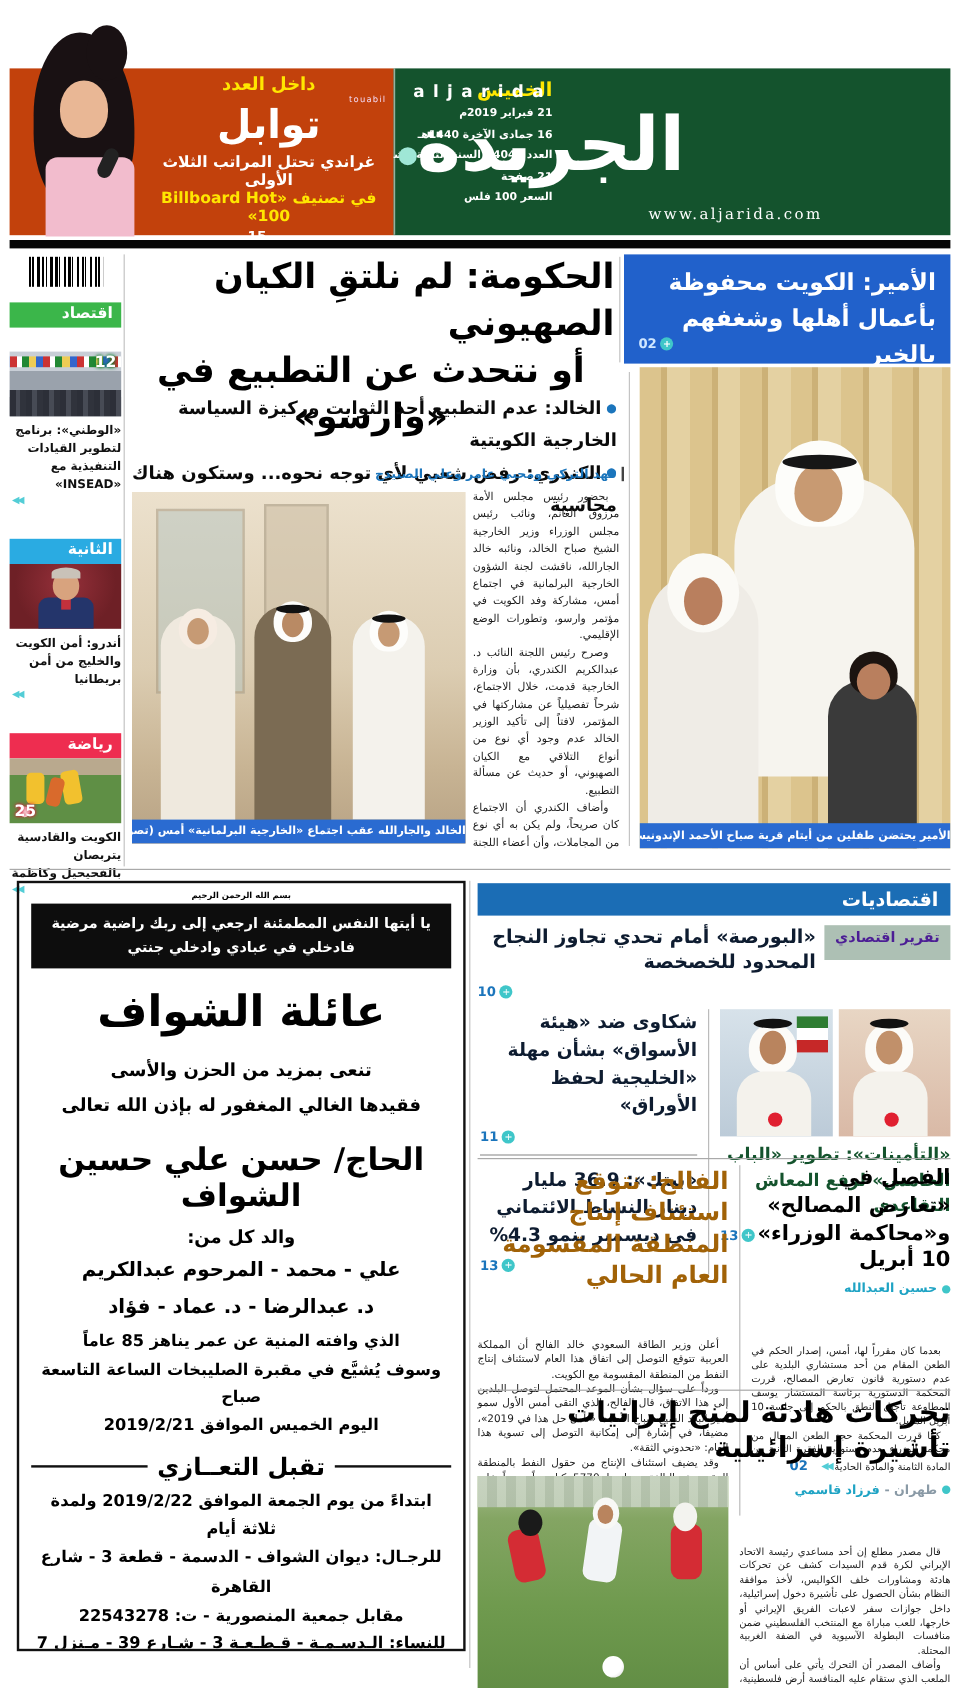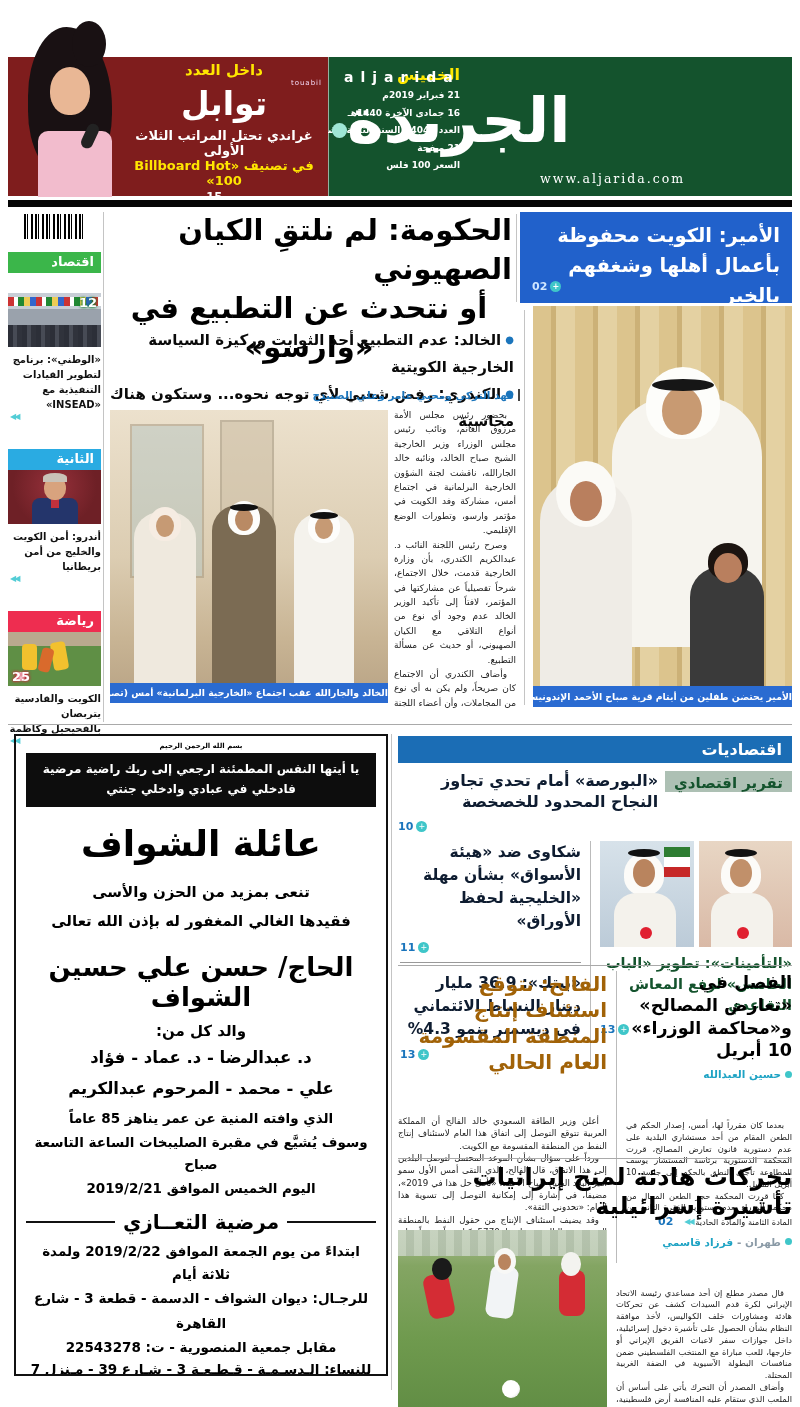--- a/index.html
+++ b/index.html
@@ -2,21 +2,21 @@
 <html lang="ar" dir="rtl"><head>
 <meta charset="utf-8">
 <style>
   html,body{margin:0;padding:0;background:#fff;}
   body{font-family:"DejaVu Sans",sans-serif;}
   #page{position:relative;width:800px;height:1407px;background:#fff;overflow:hidden;direction:rtl;}
   .abs{position:absolute;}
   .ph{position:absolute;overflow:hidden;}
   .shape{position:absolute;}
   
-  #promo{left:8px;top:57px;width:320px;height:139px;background:#7f1d1d;}
+  #promo{left:8px;top:57px;width:320px;height:139px;background:#c2410c;}
   #promo .txt{position:absolute;right:6px;top:4px;width:196px;text-align:center;color:#fff;}
   .promo-kicker{color:#ffe600;font-weight:900;font-size:15px;}
   .promo-latin{font-size:7px;color:#f3d9f5;letter-spacing:1px;text-align:right;}
   .promo-brand{font-size:33px;font-weight:900;line-height:1.05;}
   .promo-l1{font-size:13px;font-weight:900;margin-top:6px;}
   .promo-l2{font-size:13px;font-weight:900;color:#ffe600;}
   .promo-page{font-size:11.5px;font-weight:900;margin-top:2px;}
   #masthead{left:328px;top:57px;width:464px;height:139px;background:#14532d;overflow:hidden;}
   #datebox{position:absolute;right:322px;top:0;width:142px;height:139px;padding:8px 10px 0 0;color:#fff;text-align:right;border-left:1px solid rgba(255,255,255,.55);box-sizing:border-box;}
   .db-day{color:#ffe800;font-weight:900;font-size:16px;margin-bottom:3px;}
@@ -67,21 +67,21 @@
   .ob-name{font-size:26px;font-weight:900;margin:16px 0 10px;}
   .ob-father{font-size:15px;font-weight:900;margin:4px 0 2px;}
   .ob-sons{font-size:16.5px;font-weight:900;line-height:1.9;}
   .ob-line{font-size:13.5px;font-weight:900;line-height:2.05;}
   .ob-cond{display:flex;align-items:center;gap:8px;margin:10px 0 6px;font-size:20px;font-weight:900;}
   .ob-cond .rule{flex:1;height:2px;background:#111;}
   
   #econbar{left:398px;top:736px;width:394px;height:27px;background:#1b6db5;color:#fff;font-size:16px;font-weight:900;text-align:right;padding:4px 10px 0 0;box-sizing:border-box;}
   #econblock{left:398px;top:771px;width:394px;}
   .eb-row1{display:flex;align-items:flex-start;gap:7px;}
-  .badge{background:#adc0b4;color:#14532d;font-weight:bold;font-size:15px;padding:3px 9px 0;white-space:nowrap;}
+  .badge{background:#adc0b4;color:#4c1d95;font-weight:bold;font-size:12px;padding:3px 9px 12px;white-space:nowrap;}
   .eb-h1{font-size:16px;font-weight:900;color:#0e1c30;line-height:1.3;text-align:right;}
   .mk-left{text-align:left;margin-top:2px;}
   .eb-cols{display:flex;margin-top:7px;}
   .eb-photos{display:flex;gap:5px;height:106px;}
   .port{position:relative;flex:1;overflow:hidden;}
   .eb-cap{font-size:14.5px;font-weight:700;color:#14532d;text-align:right;line-height:1.45;margin-top:6px;}
   .eb-right{width:192px;}
   .eb-items{flex:1;padding-left:2px;}
   .eb-item{font-size:15.5px;font-weight:900;color:#0e1c30;text-align:right;line-height:1.5;}
   .eb-hr{height:1px;background:#999;margin:7px 0 9px;}
@@ -247,28 +247,28 @@
   <div class="hline" style="left:8px;top:724px;width:784px;"></div>
 
   <div class="abs" id="obituary">
     <div class="ob-bism">بسم الله الرحمن الرحيم</div>
     <div class="ob-band">يا أيتها النفس المطمئنة ارجعي إلى ربك راضية مرضية فادخلي في عبادي وادخلي جنتي</div>
     <div class="ob-family">عائلة الشواف</div>
     <div class="ob-m">تنعى بمزيد من الحزن والأسى</div>
     <div class="ob-m">فقيدها الغالي المغفور له بإذن الله تعالى</div>
     <div class="ob-name">الحاج/ حسن علي حسين الشواف</div>
     <div class="ob-father">والد كل من:</div>
+    <div class="ob-sons">علي - محمد - المرحوم عبدالكريم</div>
     <div class="ob-sons">د. عبدالرضا - د. عماد - فؤاد</div>
-    <div class="ob-sons">علي - محمد - المرحوم عبدالكريم</div>
     <div class="ob-line">الذي وافته المنية عن عمر يناهز 85 عاماً</div>
     <div class="ob-line" style="line-height:1.6;">وسوف يُشيَّع في مقبرة الصليبخات الساعة التاسعة صباح</div>
     <div class="ob-line" style="line-height:1.8;">اليوم الخميس الموافق 2019/2/21</div>
     <div class="ob-cond">
         <span class="rule"></span>
-        <span>مرضية التعــازي</span>
+        <span>تقبل التعــازي</span>
         <span class="rule"></span>
       </div>
     <div class="ob-line" style="line-height:1.7;">ابتداءً من يوم الجمعة الموافق 2019/2/22 ولمدة ثلاثة أيام</div>
     <div class="ob-line" style="line-height:1.9;">للرجـال: ديوان الشواف - الدسمة - قطعة 3 - شارع القاهرة</div>
     <div class="ob-line" style="line-height:1.5;">مقابل جمعية المنصورية - ت: 22543278</div>
     <div class="ob-line" style="line-height:1.9;">للنساء: الـدسـمـة - قـطـعـة 3 - شـارع 39 - مـنزل 7</div>
 
   </div>
 
   <div class="vline" style="left:391px;top:734px;height:656px;"></div>

